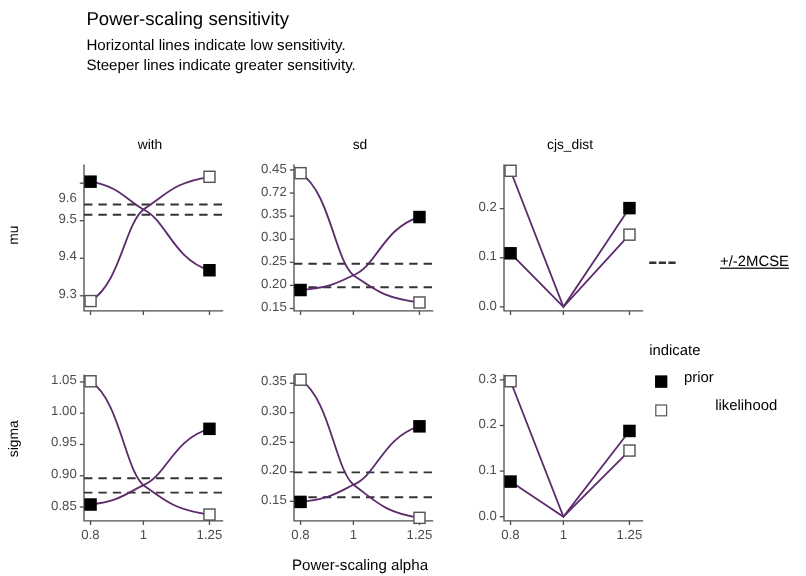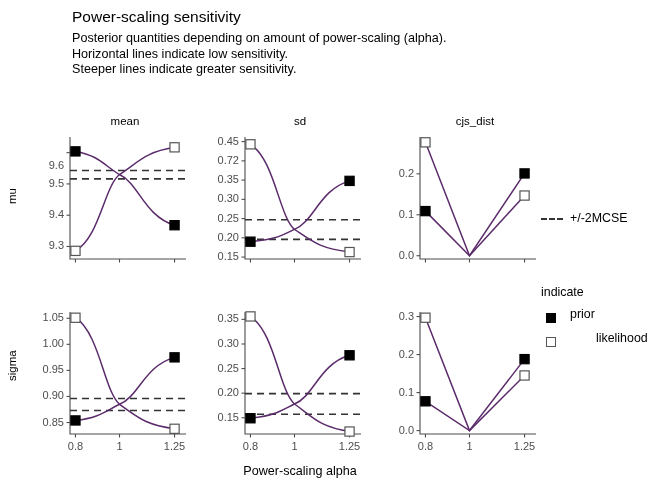--- a/index.html
+++ b/index.html
@@ -61,26 +61,25 @@
   .legend-key{position:absolute;}
 </style>
 </head>
 <body>
 
 <div id="root">
 
   <div class="title">Power-scaling sensitivity</div>
 
   <div class="subtitle">
-    <div>Posterior quantities depending on amount of power-scaling (alpha).</div>
     <div>Horizontal lines indicate low sensitivity.</div>
     <div>Steeper lines indicate greater sensitivity.</div>
   </div>
 
-  <div class="col-strip" id="strip-col-0" style="left: 70px; top: 115px; width: 110px;">mean</div>
+  <div class="col-strip" id="strip-col-0" style="left: 70px; top: 115px; width: 110px;">with</div>
   <div class="col-strip" id="strip-col-1" style="left: 245px; top: 115px; width: 110px;">sd</div>
   <div class="col-strip" id="strip-col-2" style="left: 420px; top: 115px; width: 110px;">cjs_dist</div>
 
   <div class="row-strip" id="strip-row-0" style="left: 2px; top: 190px; width: 20px; text-align: center;">
     <span>mu</span>
   </div>
   <div class="row-strip" id="strip-row-1" style="left: 2px; top: 365px; width: 20px; text-align: center;">
     <span>sigma</span>
   </div>
 
@@ -203,21 +202,21 @@
           <rect x="99.94954954954954" y="42.52772585669782" width="9.2" height="9.2" fill="#000000" stroke="#000000" stroke-width="1.2"></rect>
           <rect x="0.8504504504504613" y="1.100934579439249" width="9.2" height="9.2" fill="#ffffff" stroke="#555555" stroke-width="1.2"></rect>
           <rect x="99.94954954954954" y="58.87040498442367" width="9.2" height="9.2" fill="#ffffff" stroke="#555555" stroke-width="1.2"></rect>
         </svg>
       </div>
     </div>
 
   <div class="xaxis-title" id="xaxis-title" style="left: 70px; width: 460px; top: 464px;">Power-scaling alpha</div>
 
   <div class="legend-key" id="legend-mcse-key" style="left: 541px; top: 218px; width: 22px; height: 0px; border-top: 2px dashed rgb(51, 51, 51);"></div>
-  <div class="legend-label" id="legend-mcse-label" style="left: 570px; top: 211px;">+/-2MCSE</div>
+  <div class="legend-label" id="legend-mcse-label" style="left: 600px; top: 211px; text-decoration: underline;">+/-2MCSE</div>
 
   <div class="legend-title" id="legend-comp-title" style="left: 541px; top: 285px;">indicate</div>
 
   <div class="legend-key" id="legend-key-prior" style="left: 546px; top: 313px; width: 10px; height: 10px; background: rgb(0, 0, 0); border: 1.2px solid rgb(0, 0, 0); box-sizing: border-box;"></div>
   <div class="legend-label" id="legend-label-prior" style="left: 570px; top: 307px;">prior</div>
 
   <div class="legend-key" id="legend-key-like" style="left: 546px; top: 337px; width: 10px; height: 10px; background: rgb(255, 255, 255); border: 1.2px solid rgb(85, 85, 85); box-sizing: border-box;"></div>
   <div class="legend-label" id="legend-label-like" style="left: 596px; top: 331px;">likelihood</div>
 
 <div class="ytick-label" style="left: 14px; width: 50px; top: 239.487px;">9.3</div>

